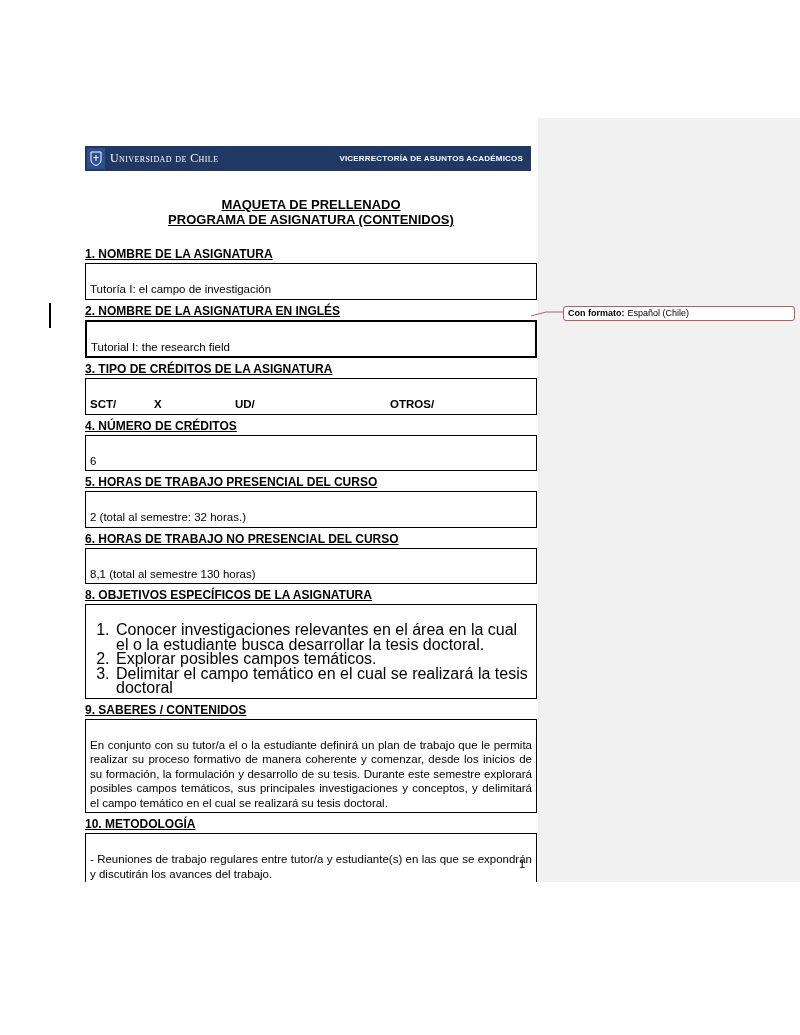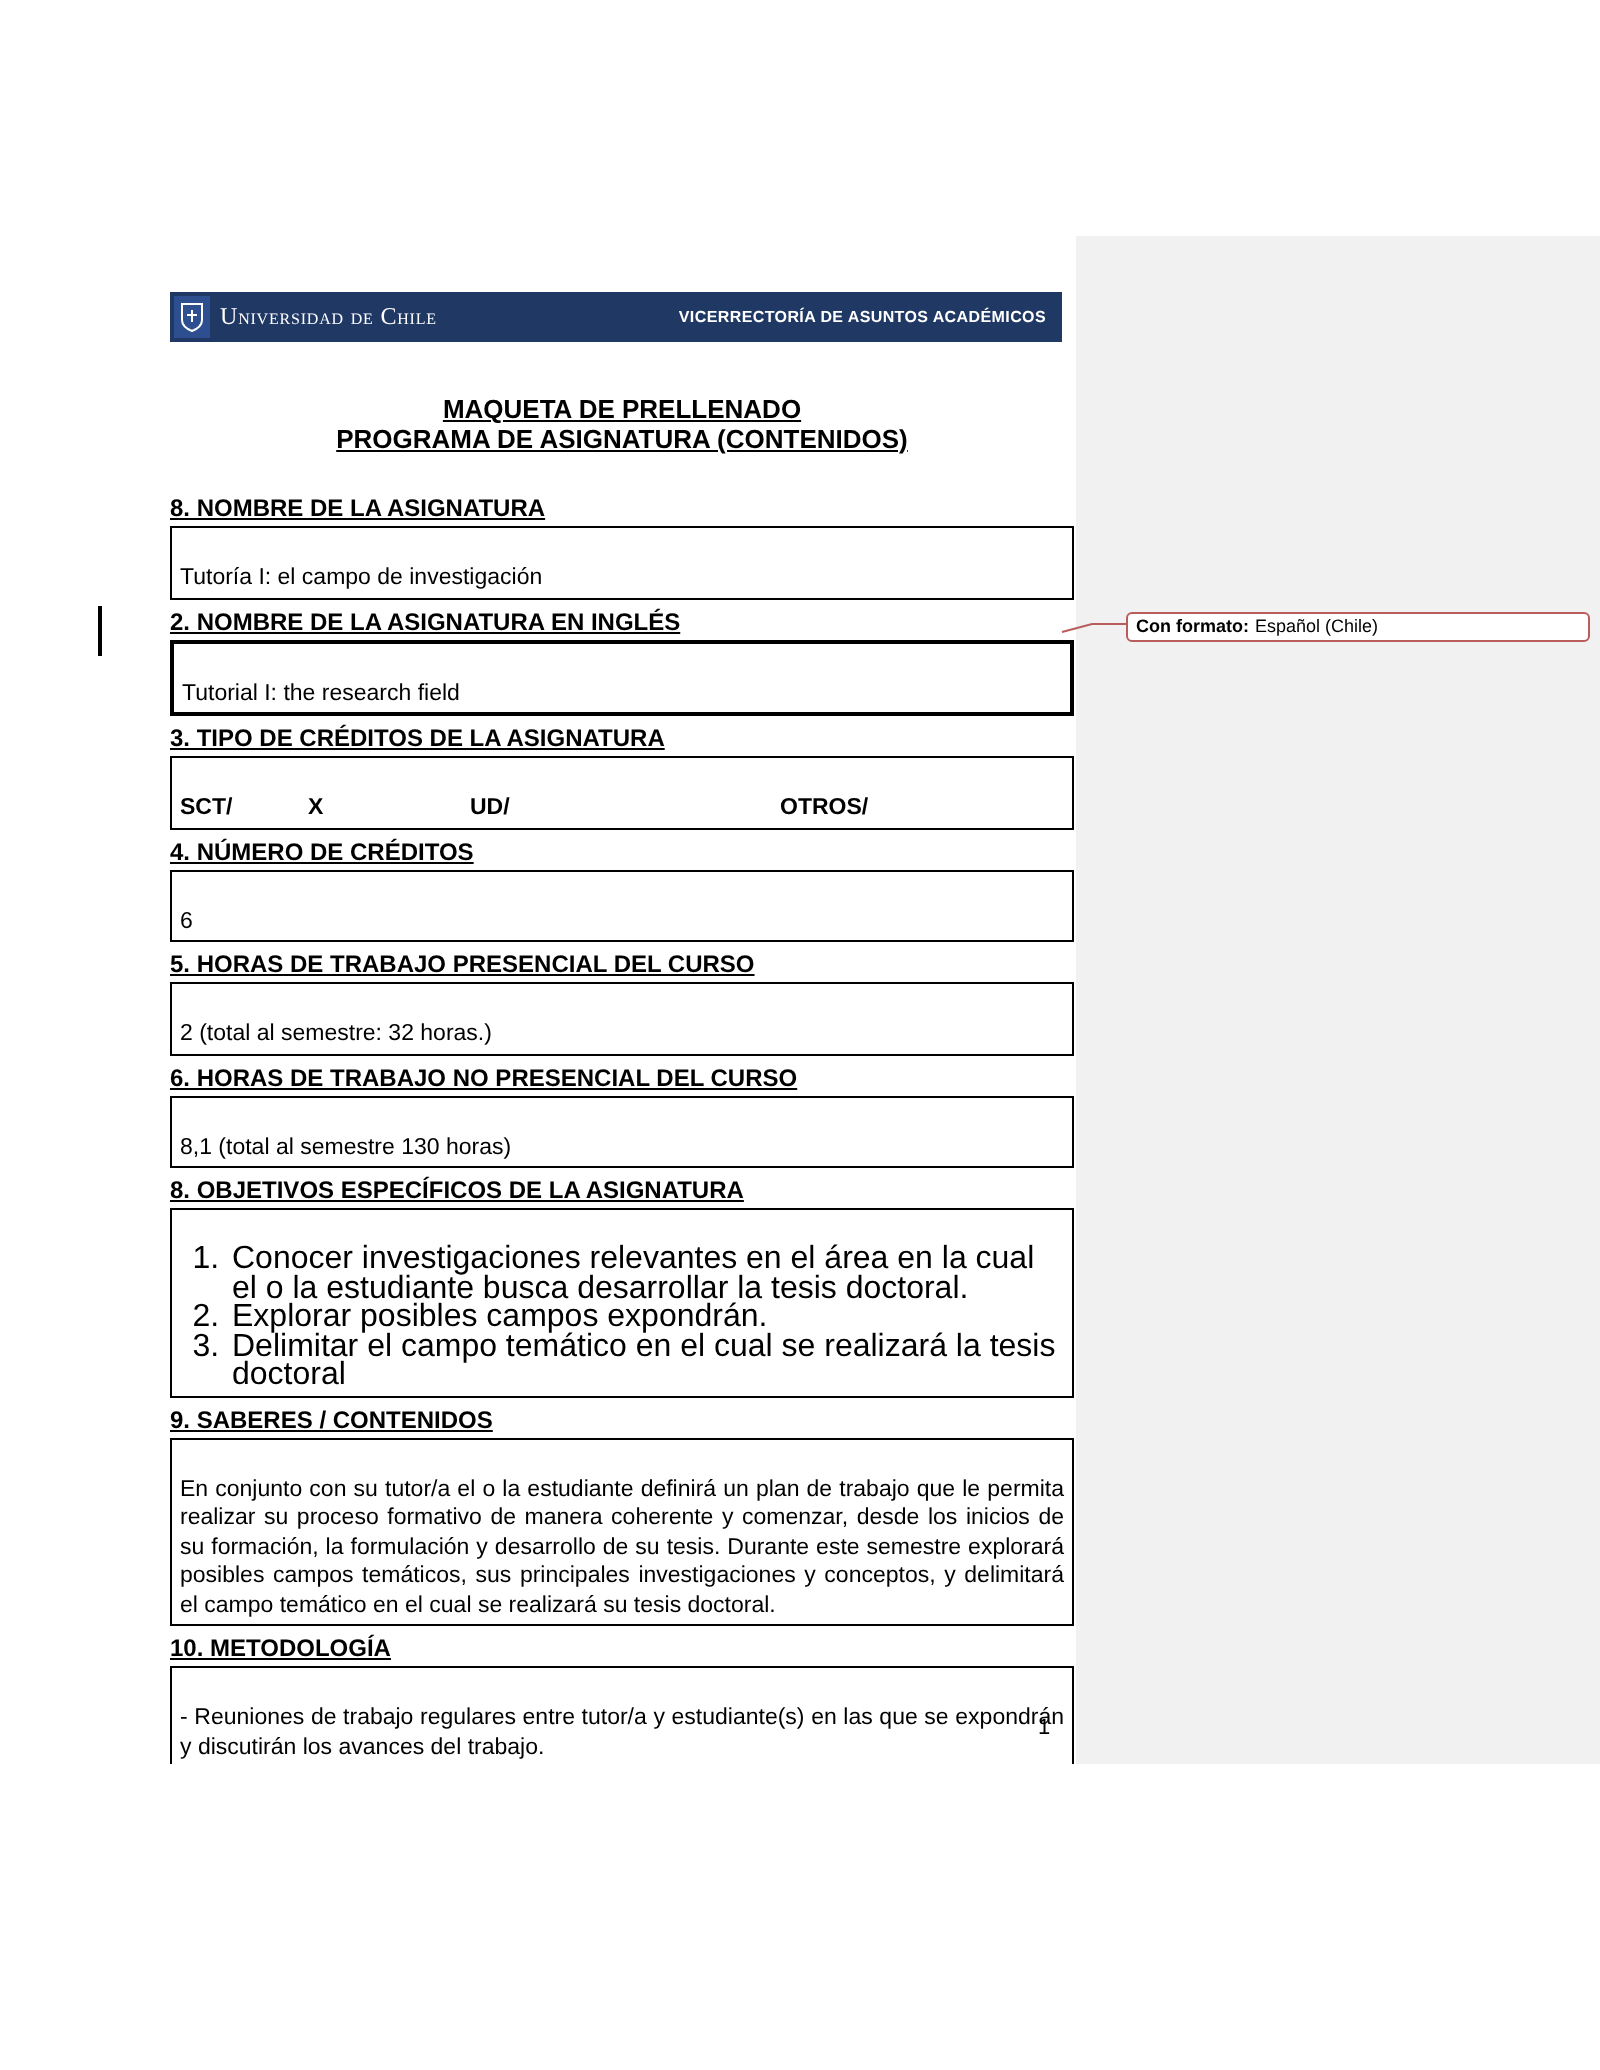--- a/index.html
+++ b/index.html
@@ -182,21 +182,21 @@
       </div>
       <span class="dept-text">VICERRECTORÍA DE ASUNTOS ACADÉMICOS</span>
     </div>
 
     <div class="doc-title">
       <div>MAQUETA DE PRELLENADO</div>
       <div>PROGRAMA DE ASIGNATURA (CONTENIDOS)</div>
     </div>
 
     <div class="section first">
-      <div class="sec-heading">8. NOMBRE DE LA ASIGNATURA</div>
+      <div class="sec-heading">1. NOMBRE DE LA ASIGNATURA</div>
       <div class="field-box">Tutoría I: el campo de investigación</div>
     </div>
 
     <div class="section">
       <div class="sec-heading">2. NOMBRE DE LA ASIGNATURA EN INGLÉS</div>
       <div class="field-box thick">Tutorial I: the research field</div>
     </div>
 
     <div class="section">
       <div class="sec-heading">3. TIPO DE CRÉDITOS DE LA ASIGNATURA</div>
@@ -222,21 +222,21 @@
       <div class="sec-heading">6. HORAS DE TRABAJO NO PRESENCIAL DEL CURSO</div>
       <div class="field-box">8,1 (total al semestre 130 horas)</div>
     </div>
 
 
     <div class="section">
       <div class="sec-heading">8. OBJETIVOS ESPECÍFICOS DE LA ASIGNATURA</div>
       <div class="field-box">
         <ol>
           <li>Conocer investigaciones relevantes en el área en la cual el o la estudiante busca desarrollar la tesis doctoral.</li>
-          <li>Explorar posibles campos expondrán.</li>
+          <li>Explorar posibles campos temáticos.</li>
           <li>Delimitar el campo temático en el cual se realizará la tesis doctoral</li>
         </ol>
       </div>
     </div>
 
     <div class="section">
       <div class="sec-heading">9. SABERES / CONTENIDOS</div>
       <div class="field-box justify">En conjunto con su tutor/a el o la estudiante definirá un plan de trabajo que le permita realizar su proceso formativo de manera coherente y comenzar, desde los inicios de su formación, la formulación y desarrollo de su tesis. Durante este semestre explorará posibles campos temáticos, sus principales investigaciones y conceptos, y delimitará el campo temático en el cual se realizará su tesis doctoral.</div>
     </div>
 

